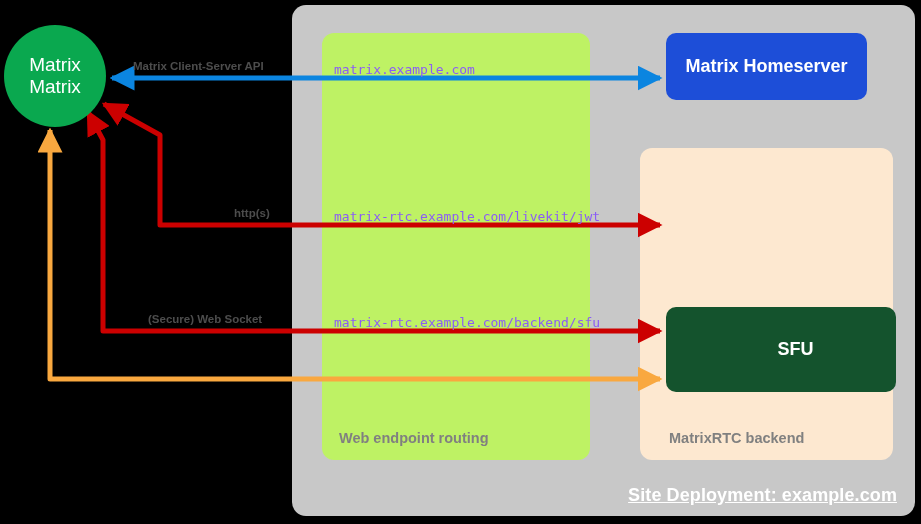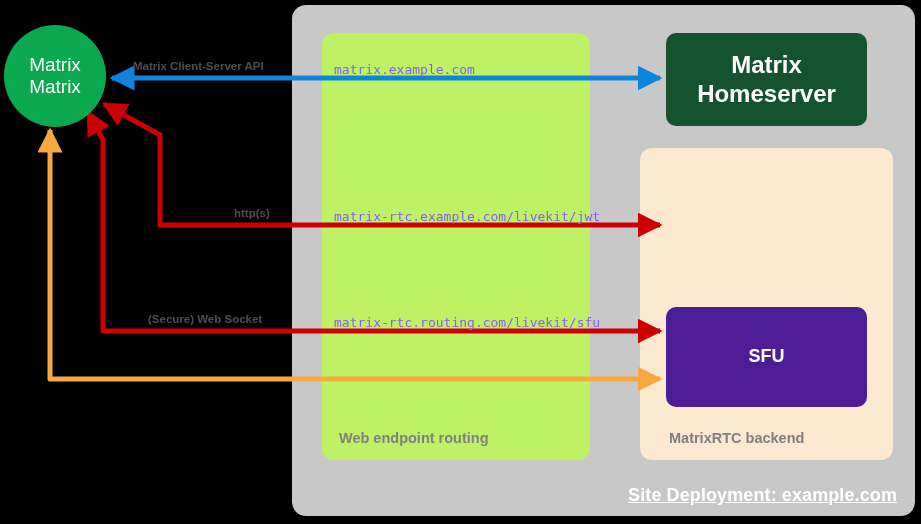--- a/index.html
+++ b/index.html
@@ -103,39 +103,40 @@
     text-align: center;
     color: #ffffff;
     font-weight: bold;
     border-radius: 10px;
     line-height: 1.2;
   }
   .homeserver {
     left: 666px;
     top: 33px;
     width: 201px;
-    height: 93px;
-    background: #14532d;
-    font-size: 24px;
+    height: 67px;
+    background: #1d4ed8;
+    font-size: 18px;
   }
   .authz {
     left: 666px;
     top: 175px;
     width: 201px;
     height: 101px;
     background: #cc0000;
     font-size: 17px;
   }
   .sfu {
     left: 666px;
     top: 307px;
     width: 201px;
-    height: 100px;
-    background: #4c1d95;
+    height: 85px;
+    background: #14532d;
     font-size: 18px;
+    padding-left: 29px;
   }
 
   
   #wires {
     position: absolute;
     left: 0;
     top: 0;
     width: 921px;
     height: 524px;
     pointer-events: none;
@@ -216,15 +217,15 @@
 
   <div class="edge-label" style="left:234px; top:207px;">http(s)</div>
 
   <div class="edge-label" style="left:148px; top:313px;">(Secure) Web Socket</div>
 
 
   <div class="mono-label" style="left:334px; top:62px;">matrix.example.com</div>
 
   <div class="mono-label" style="left:334px; top:209px;">matrix-rtc.example.com/livekit/jwt</div>
 
-  <div class="mono-label" style="left:334px; top:315px;">matrix-rtc.routing.com/livekit/sfu</div>
+  <div class="mono-label" style="left:334px; top:315px;">matrix-rtc.example.com/backend/sfu</div>
 
 </div>
 
 </body></html>

